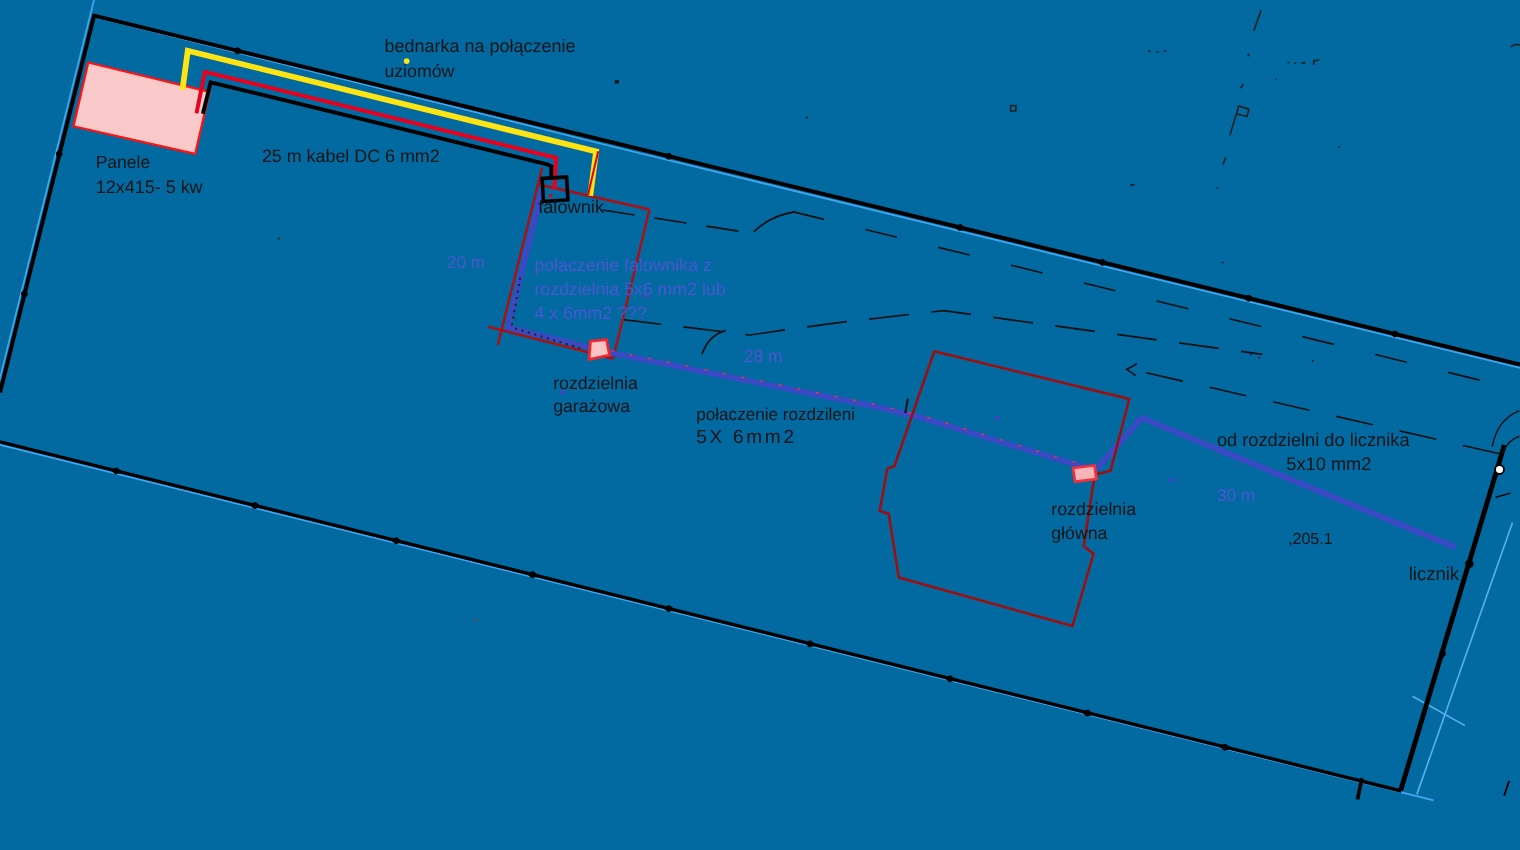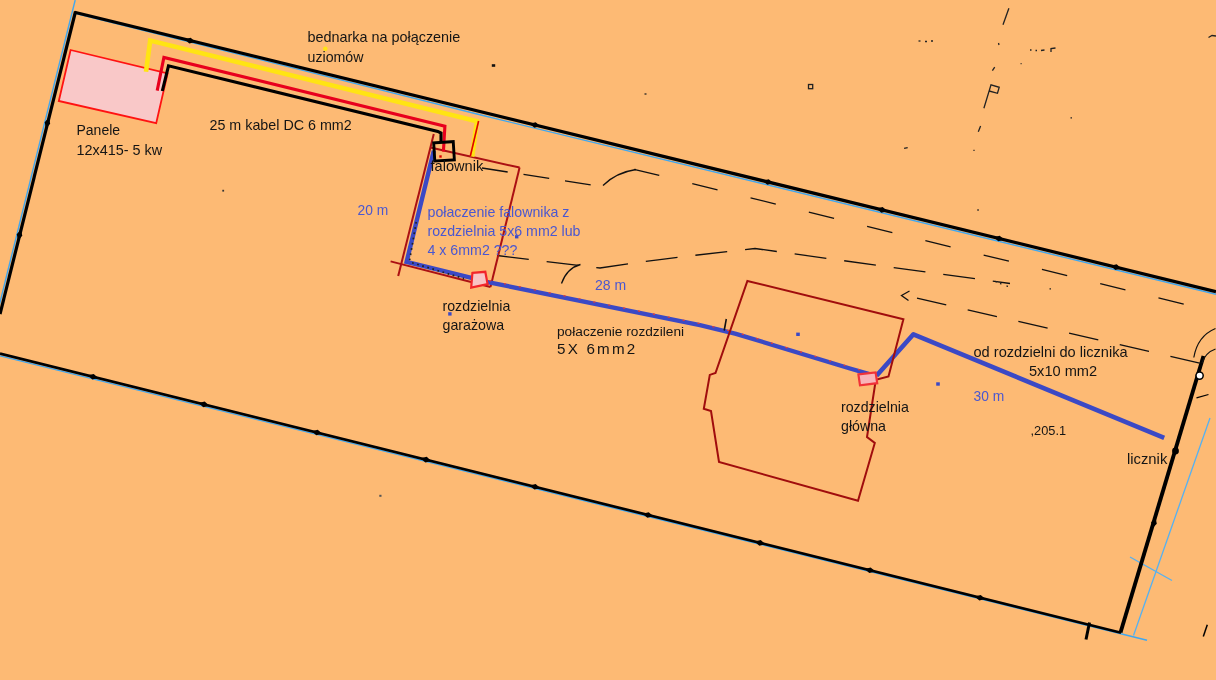--- a/index.html
+++ b/index.html
@@ -1,16 +1,16 @@
 <!DOCTYPE html>
 <html><head>
 <meta charset="utf-8">
 <style>
   html,body{margin:0;padding:0;background:#ffffff;}
-  .wrap{position:relative;width:1216px;height:680px;overflow:hidden;background:#fdba74;
+  .wrap{position:relative;width:1216px;height:680px;overflow:hidden;background:#0369a1;
         font-family:"Liberation Sans", sans-serif;}
   svg{position:absolute;left:0;top:0;}
   text{font-family:"Liberation Sans", sans-serif;}
 </style>
 </head>
 <body>
 <div class="wrap">
 <svg width="1216" height="680" viewBox="0 0 1216 680">
 
 <path d="M76,13.5 L480,114.8 L1216,294.3" fill="none" stroke="#3fa7f0" stroke-width="1.4"></path>

